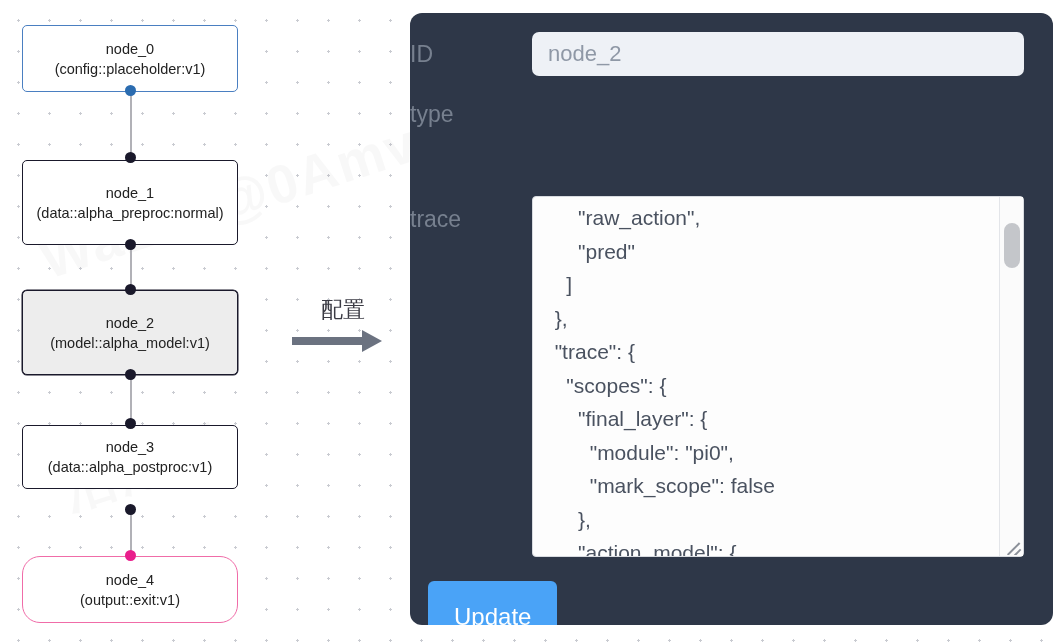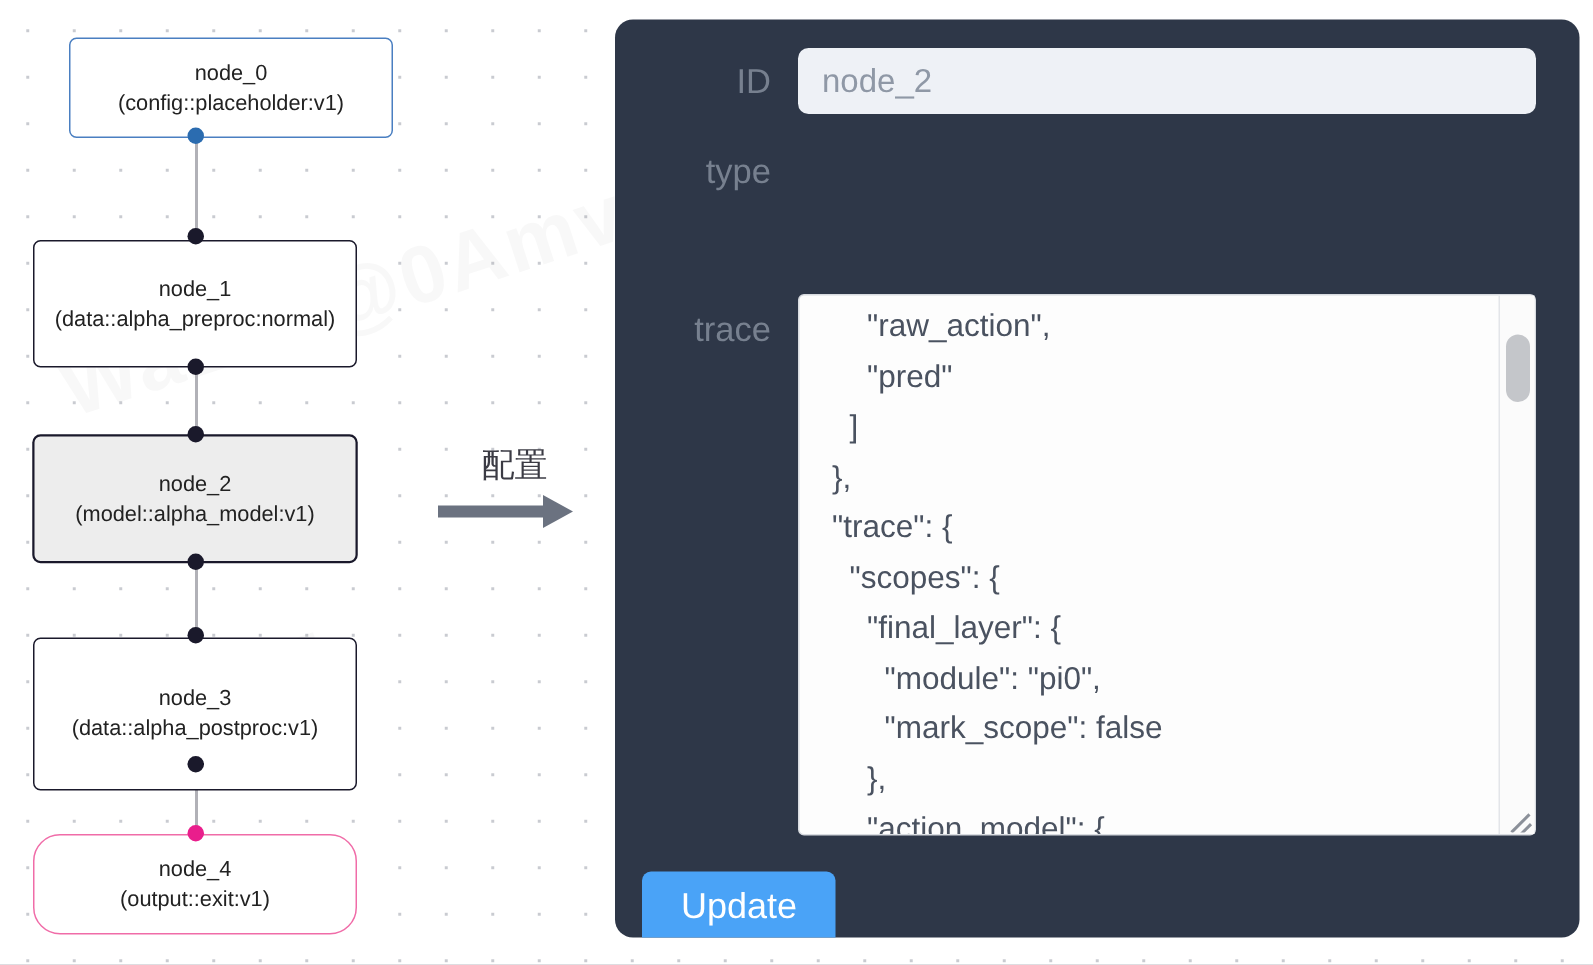--- a/index.html
+++ b/index.html
@@ -140,27 +140,26 @@
   }
   .field-row {
     position: absolute;
     display: flex;
     align-items: center;
     left: 0;
     width: 643px;
   }
   .field-label {
     width: 122px;
-    text-align: right;
+    text-align: left;
     padding-right: 18px;
     box-sizing: border-box;
     color: #77808f;
     font-size: 23px;
     font-weight: 400;
-    padding-left: 40px;
   }
   .field-input {
     box-sizing: border-box;
     width: 492px;
     height: 44px;
     background: #eef1f6;
     border: none;
     border-radius: 7px;
     color: #8f98a6;
     font-size: 22px;
@@ -244,57 +243,57 @@
     position: absolute;
     left: 18px;
     top: 568px;
     background: #4aa3f7;
     color: #ffffff;
     border: none;
     border-radius: 6px;
     font-size: 24px;
     font-family: "Liberation Sans", sans-serif;
     font-weight: 400;
-    padding: 10px 26px 12px 26px;
+    padding: 22px 26px 12px 26px;
     cursor: pointer;
   }
 </style>
 </head>
 <body>
 
 <div id="screen">
 
   <div id="flow-canvas">
 
     <div class="watermark" style="left:30px; top:150px;">Wa2o2@0Amv@0A</div>
     <div class="watermark" style="left:60px; top:430px;">活港超</div>
 
     <div class="edge" style="top:88px; height:72px;"></div>
     <div class="edge" style="top:244px; height:48px;"></div>
     <div class="edge" style="top:374px; height:46px;"></div>
     <div class="edge" style="top:510px; height:42px;"></div>
 
-    <div class="node accent-blue" style="top:25px; height:67px;margin-left:24px;">
+    <div class="node accent-blue" style="top:25px; height:67px;">
       <div class="node-text"><span>node_0</span><br><span>(config::placeholder:v1)</span></div>
     </div>
     <div class="handle blue" style="top:85px;"></div>
 
     <div class="node" style="top:160px; height:85px;">
       <div class="node-text"><span>node_1</span><br><span>(data::alpha_preproc:normal)</span></div>
     </div>
     <div class="handle" style="top:152px;"></div>
     <div class="handle" style="top:239px;"></div>
 
     <div class="node selected" style="top:290px; height:85px;">
       <div class="node-text"><span>node_2</span><br><span>(model::alpha_model:v1)</span></div>
     </div>
     <div class="handle" style="top:284px;"></div>
     <div class="handle" style="top:369px;"></div>
 
-    <div class="node" style="top:425px; height:102px;">
+    <div class="node" style="top:425px; height:64px;">
       <div class="node-text"><span>node_3</span><br><span>(data::alpha_postproc:v1)</span></div>
     </div>
     <div class="handle" style="top:418px;"></div>
     <div class="handle" style="top:504px;"></div>
 
     <div class="node accent-pink" style="top:556px; height:67px;">
       <div class="node-text"><span>node_4</span><br><span>(output::exit:v1)</span></div>
     </div>
     <div class="handle pink" style="top:550px;"></div>
 

